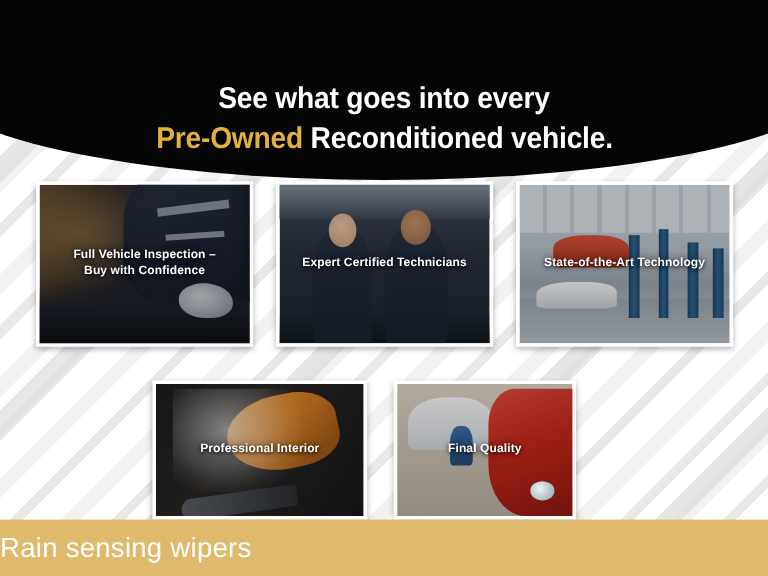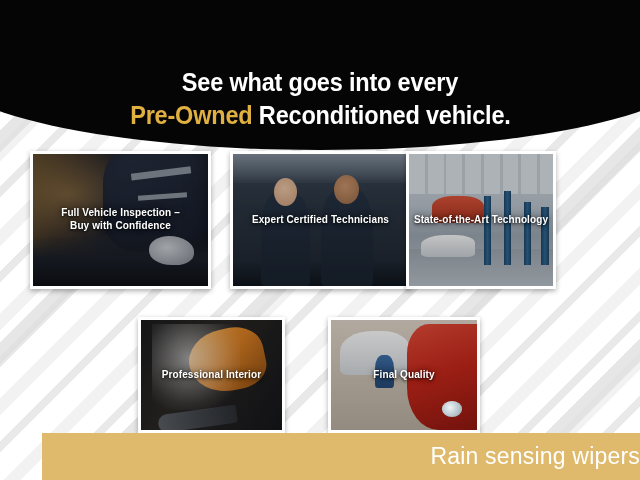--- a/index.html
+++ b/index.html
@@ -335,23 +335,22 @@
   
   #caption-bar {
     position: absolute;
     left: 0;
     right: 0;
     bottom: 0;
     height: 47px;
     background: #dfba6c;
     display: flex;
     align-items: center;
-    justify-content: flex-end;
+    justify-content: flex-start;
     z-index: 8;
-    margin-left: 42px;
   }
   #caption-text {
     color: #ffffff;
     font-size: 23px;
     font-weight: normal;
     letter-spacing: 0.2px;
     line-height: 1;
   }
 </style>
 </head>
@@ -394,38 +393,38 @@
           <div class="face face-r"></div>
         </div>
       </div>
       <div class="card-veil"></div>
       <div class="card-label">
         <div>Expert Certified Technicians</div>
       </div>
     </div>
   </div>
 
-  <div class="card" style="left:406px; top:151px; width:150px; height:138px;">
+  <div class="card" style="left:430px; top:151px; width:181px; height:138px;">
     <div class="card-photo">
       <div class="card-scene scene-tech">
         <div class="suv"></div>
         <div class="whitecar"></div>
         <div class="post p1"></div>
         <div class="post p2"></div>
         <div class="post p3"></div>
         <div class="post p4"></div>
       </div>
       <div class="card-veil"></div>
       <div class="card-label">
         <div>State-of-the-Art Technology</div>
       </div>
     </div>
   </div>
 
-  <div class="card" style="left:138px; top:317px; width:147px; height:116px;">
+  <div class="card" style="left:127px; top:317px; width:179px; height:116px;">
     <div class="card-photo">
       <div class="card-scene scene-detail">
         <div class="nozzle"></div>
       </div>
       <div class="card-veil"></div>
       <div class="card-label">
         <div>Professional Interior</div>
       </div>
     </div>
   </div>

